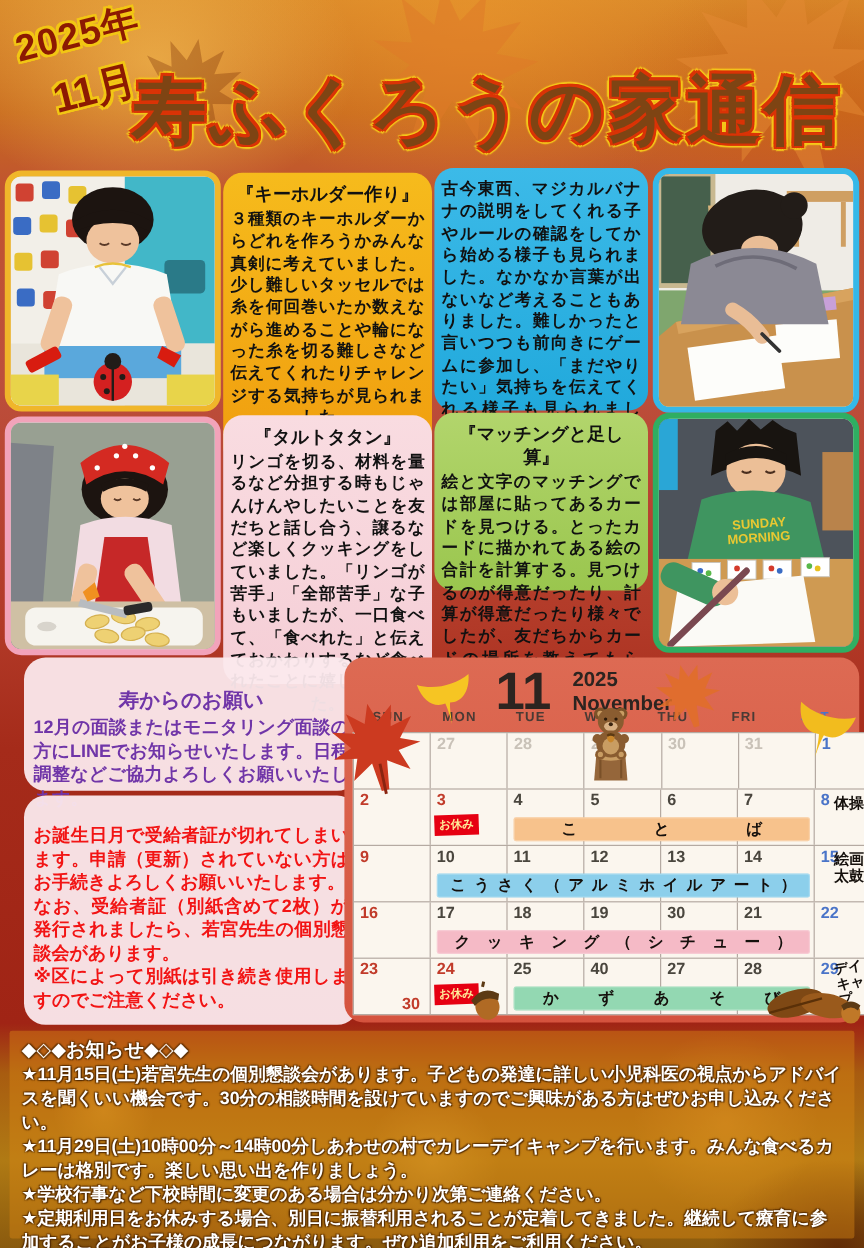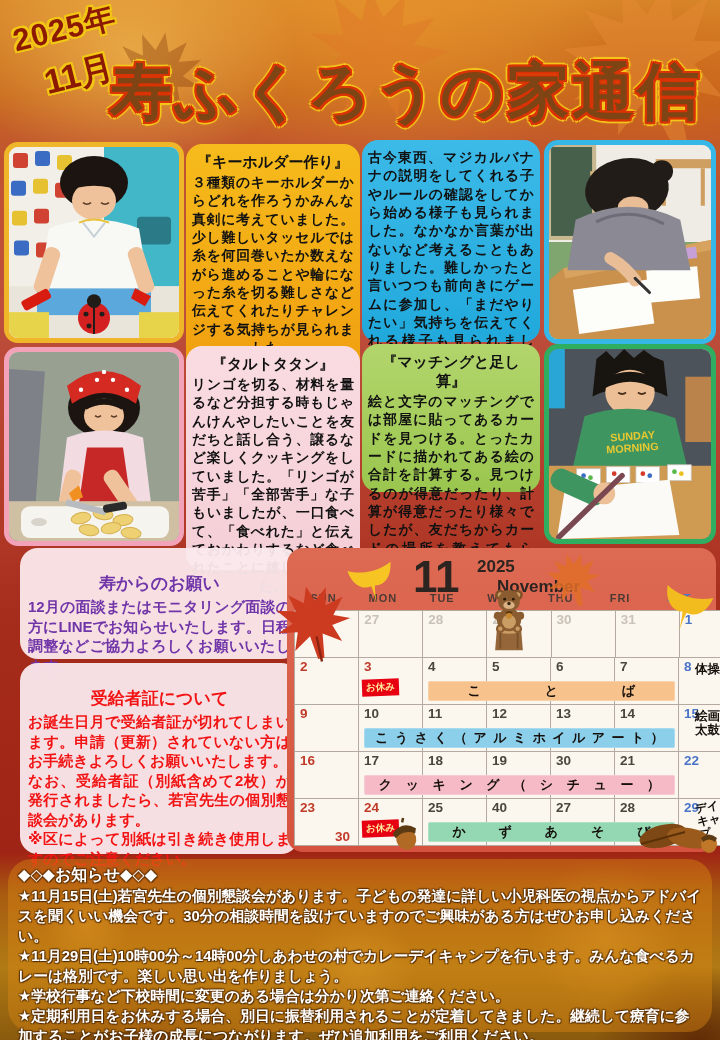--- a/index.html
+++ b/index.html
@@ -59,21 +59,21 @@
   .notice h3 { font-size:17px; text-align:center; margin-bottom:2px; }
   .notice p { font-size:15px; font-weight:bold; line-height:1.3; text-align:justify; white-space:pre-line; }
   .no-1 h3, .no-1 p { color:#7035a8; }
   .no-2 h3, .no-2 p { color:#f21414; }
   
   .calendar { position:absolute; left:287px; top:548px; width:429px; height:304px;
               background:linear-gradient(180deg,#dd6a53,#d5533e); border-radius:16px; z-index:3; }
   .cal-title { position:absolute; left:0; top:2px; width:100%; height:58px; color:#2c2420; }
   .cal-month-num { position:absolute; left:126px; top:2px; font-size:44px; font-weight:bold; }
   .cal-year { position:absolute; left:190px; top:7px; font-size:17px; font-weight:bold; }
-  .cal-month-name { position:absolute; left:190px; top:27px; font-size:17px; font-weight:bold;margin-left:20px; }
+  .cal-month-name { position:absolute; left:190px; top:27px; font-size:17px; font-weight:bold; }
   .cal-head-row { position:absolute; left:7px; top:44px; width:415px; height:18px; display:flex; }
   .cal-h { flex:1; text-align:center; font-size:11px; font-weight:bold; color:#4a3a34; letter-spacing:1px; }
   .cal-h.sat { color:#4a74c8; }
   .cal-grid { position:absolute; left:7px; top:62px; width:450px; height:236px;
               background:#fbf6ee; border:1px solid #b5aaa2; display:flex; flex-direction:column; }
   .cal-row { position:relative; flex:1; display:flex; border-bottom:1px solid #b5aaa2; }
   .cal-row:last-child { border-bottom:none; }
   .cal-cell { position:relative; flex:1; border-right:1px solid #b5aaa2; }
   .cal-cell:last-child { border-right:none; }
   .dnum { position:absolute; left:5px; top:1px; font-size:13.5px; font-weight:bold; color:#4a463e; }
@@ -85,21 +85,21 @@
               line-height:1.12; white-space:pre-line; }
   .day-note.tilt { transform:rotate(-9deg); left:18px; top:0; font-size:11.5px; }
   .event-banner { position:absolute; top:23px; height:20px; border-radius:2px; display:flex;
                   align-items:center; justify-content:space-around; padding:0 8px; z-index:2;
                   font-size:13px; font-weight:bold; color:#15100c; box-shadow:0 0 0 1px rgba(255,255,255,.25) inset; }
   .cal-deco { position:absolute; z-index:5; }
   
   .maple-left { position:absolute; left:272px; top:584px; z-index:6; }
   
   .announce { position:absolute; left:8px; top:859px; width:704px; height:173px;
-              background:rgba(214,132,20,.45); border-radius:24px; padding:6px 10px 4px; z-index:3; }
+              background:rgba(214,132,20,.45); border-radius:2px; padding:6px 10px 4px; z-index:3; }
   .announce h3 { font-size:16px; color:#fff; margin-bottom:1px; }
   .announce p { font-size:14.8px; font-weight:bold; color:#fff; line-height:1.35; }
   .announce h3, .announce p {
     text-shadow:1px 1px 1px rgba(82,42,2,.95),-1px 1px 1px rgba(82,42,2,.7),
                 1px -1px 1px rgba(82,42,2,.7),-1px -1px 1px rgba(82,42,2,.7);
   }
 </style>
 </head>
 <body>
 
@@ -277,21 +277,20 @@
       <circle cx="56" cy="146" r="11" fill="#ecbf97"></circle>
       <line x1="10" y1="190" x2="74" y2="128" stroke="#7a4850" stroke-width="5.5" stroke-linecap="round"></line>
     </svg>
   </div>
 
   <div class="notice no-1">
     <h3>寿からのお願い</h3>
     <p>12月の面談またはモニタリング面談の方にLINEでお知らせいたします。日程調整などご協力よろしくお願いいたします。</p>
   </div>
   <div class="notice no-2">
-    <h3>受給者証について</h3>
     <p>お誕生日月で受給者証が切れてしまいます。申請（更新）されていない方はお手続きよろしくお願いいたします。
 なお、受給者証（別紙含めて2枚）が発行されましたら、若宮先生の個別懇談会があります。
 ※区によって別紙は引き続き使用しますのでご注意ください。</p>
   </div>
 
   <div class="calendar">
     <div class="cal-title">
       <svg class="cal-deco" style="left:60px;top:6px;transform:rotate(-12deg);" width="50" height="50" viewBox="0 0 100 100">
         <path d="M50 96 C49 78 48 68 46 60 C28 64 10 50 6 20 C32 34 68 34 94 20 C90 50 72 64 54 60 C52 68 51 78 50 96 Z" fill="#f6c523"></path>
       </svg>

